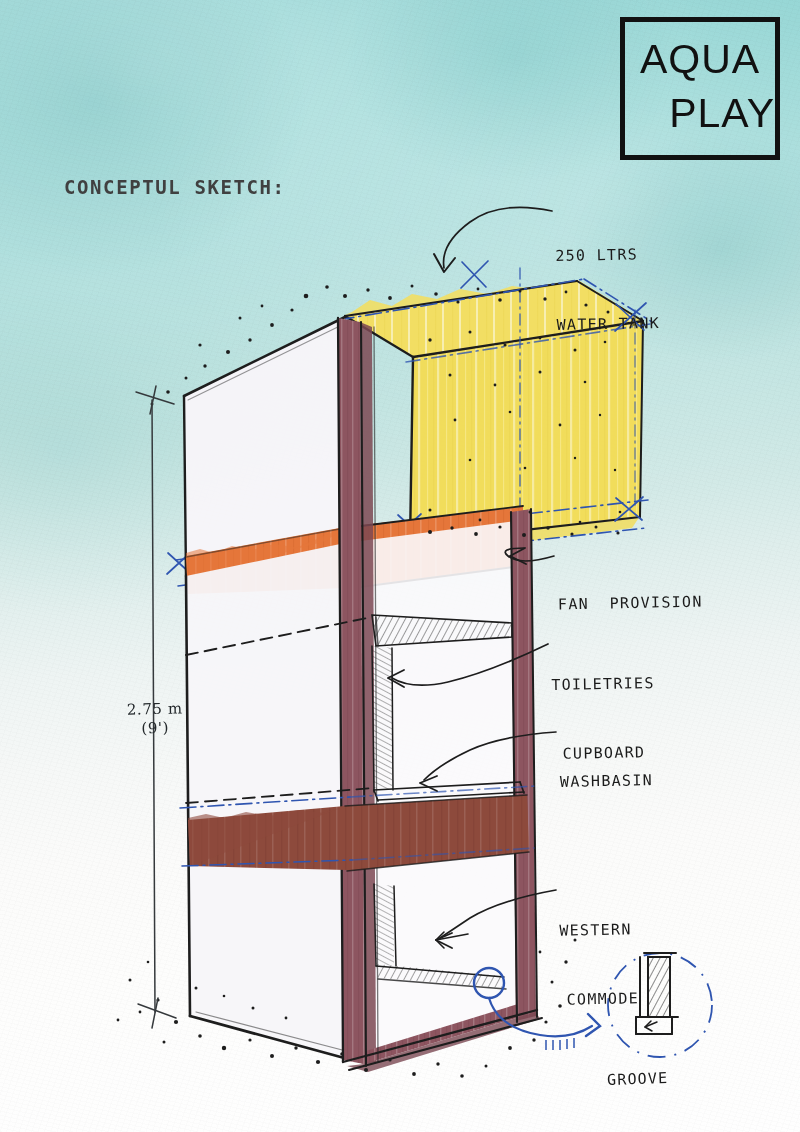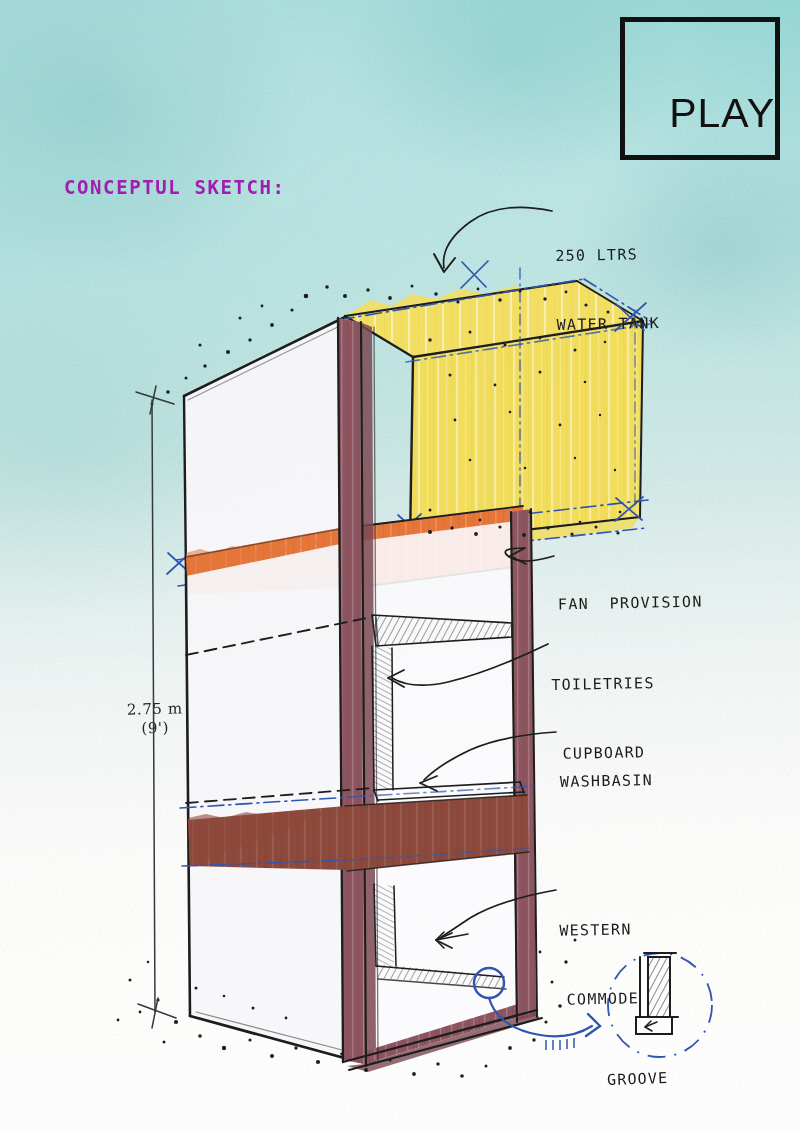--- a/index.html
+++ b/index.html
@@ -67,21 +67,21 @@
   .logo-aqua{top:14px;font-size:41px;}
   .logo-play{top:68px;font-size:41px;text-align:right;}
 
   
   .headline{
     position:absolute;left:64px;top:176px;
     font-family:"DejaVu Sans Mono", monospace;
     font-weight:bold;
     font-size:19px;
     letter-spacing:1.6px;
-    color:#a21caf;
+    color:#404040;
   }
 
   
   .ann{
     position:absolute;
     font-family:"DejaVu Sans Mono", monospace;
     font-size:15px;
     letter-spacing:1.3px;
     color:#1b1b1b;
     white-space:pre;
@@ -455,20 +455,21 @@
       </g>
 
       <g fill="none" stroke="#1d1d1d" stroke-width="1.5" stroke-linecap="round">
         <path d="M645,1027 L657,1022"></path>
         <path d="M645,1027 L651,1021 M645,1027 L652,1031"></path>
       </g>
     </g>
   </svg>
 
   <div class="logo-box">
+    <div class="logo-word logo-aqua">AQUA</div>
     <div class="logo-word logo-play">PLAY</div>
   </div>
 
   <div class="headline">CONCEPTUL SKETCH:</div>
 
   <div class="ann" style="left:556px;top:197px;">
     <div>250 LTRS</div>
     <div>WATER TANK</div>
   </div>
 

